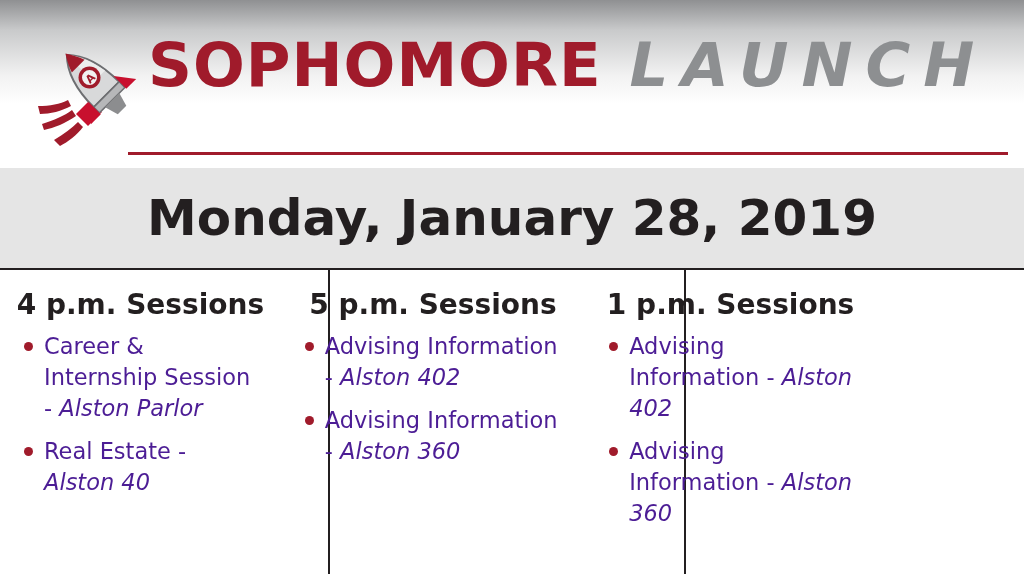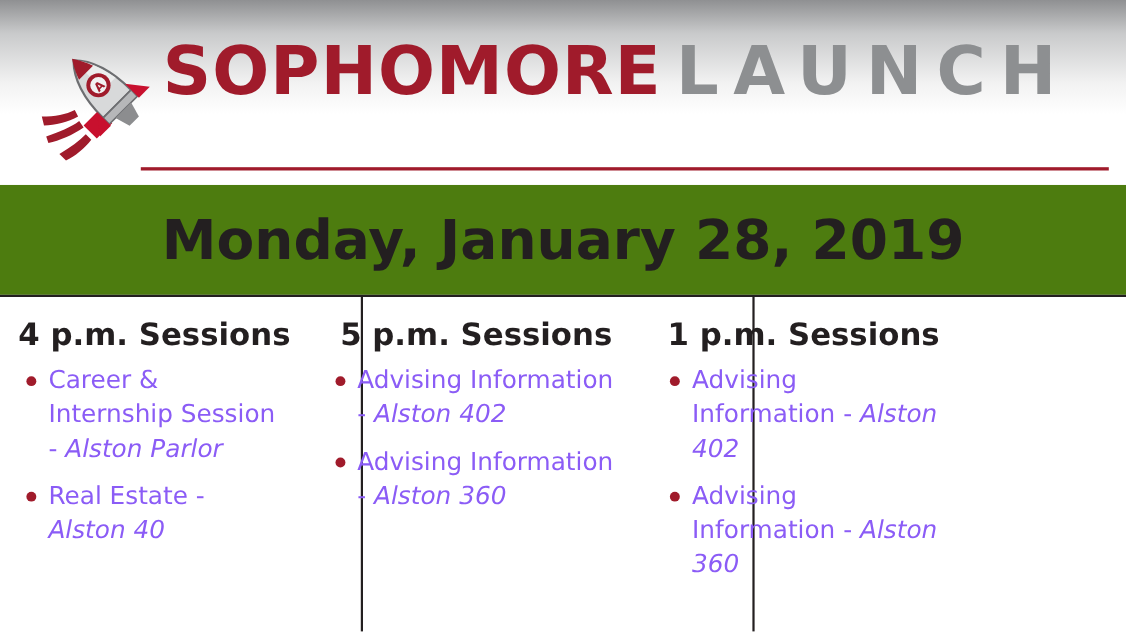--- a/index.html
+++ b/index.html
@@ -59,40 +59,41 @@
     color: #a01b2b;
     line-height: 1;
   }
   .title-word2 {
     font-family: "DejaVu Sans", sans-serif;
     font-weight: bold;
     font-size: 61px;
     letter-spacing: 13px;
     color: #8d8f91;
     line-height: 1;
-    margin-left: 13px;
+    margin-left: 28px;
+    font-style: italic;
   }
 
   .header-rule {
     position: absolute;
     left: 128px;
     top: 152px;
     width: 880px;
     height: 3px;
     background: #a01b2b;
   }
 
   
   .date-row {
     width: 1024px;
     height: 100px;
     display: flex;
     align-items: center;
     justify-content: center;
-    background: #4d7c0f;
+    background: #e5e5e5;
     text-align: center;
   }
   .date-text {
     font-family: "DejaVu Sans", sans-serif;
     font-weight: bold;
     font-size: 50px;
     color: #231f20;
     letter-spacing: 0px;
   }
 
@@ -143,21 +144,21 @@
     margin: 0;
     padding: 0 4px 0 8px;
   }
   ul.sess li {
     position: relative;
     padding-left: 22px;
     margin-bottom: 12px;
     font-family: "DejaVu Sans", sans-serif;
     font-size: 22.5px;
     line-height: 1.38;
-    color: #8b5cf6;
+    color: #4c1d95;
   }
   ul.sess li .bullet {
     position: absolute;
     left: 2px;
     top: 11px;
     width: 9px;
     height: 9px;
     border-radius: 50%;
     background: #a01b2b;
   }

